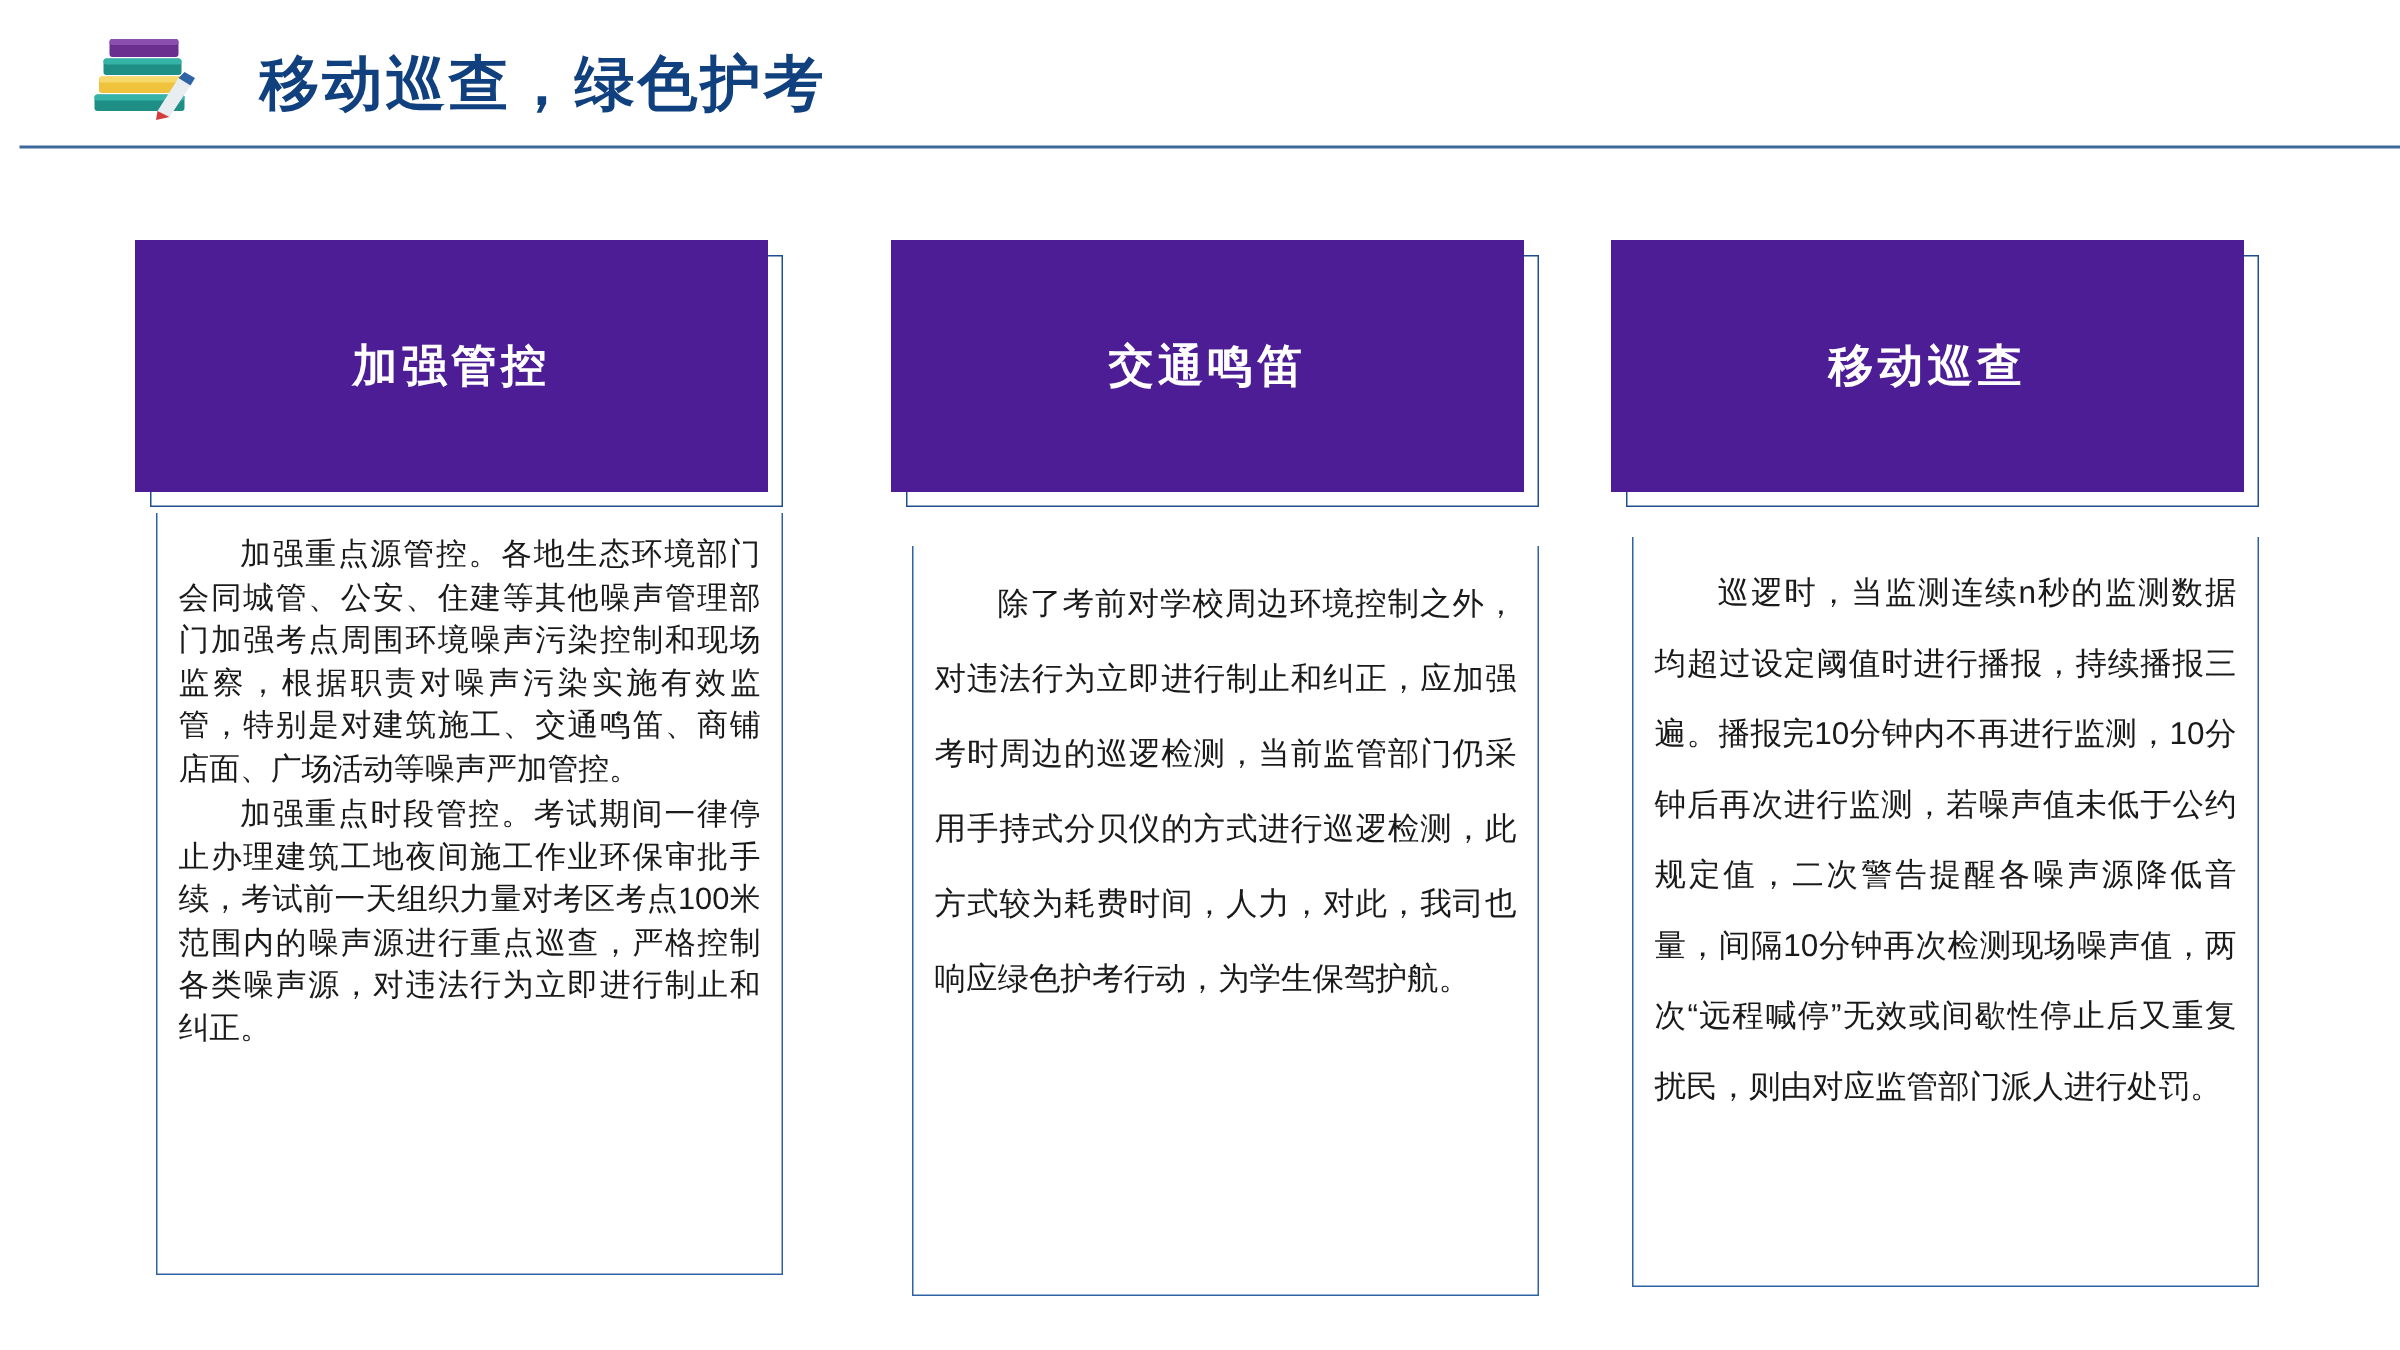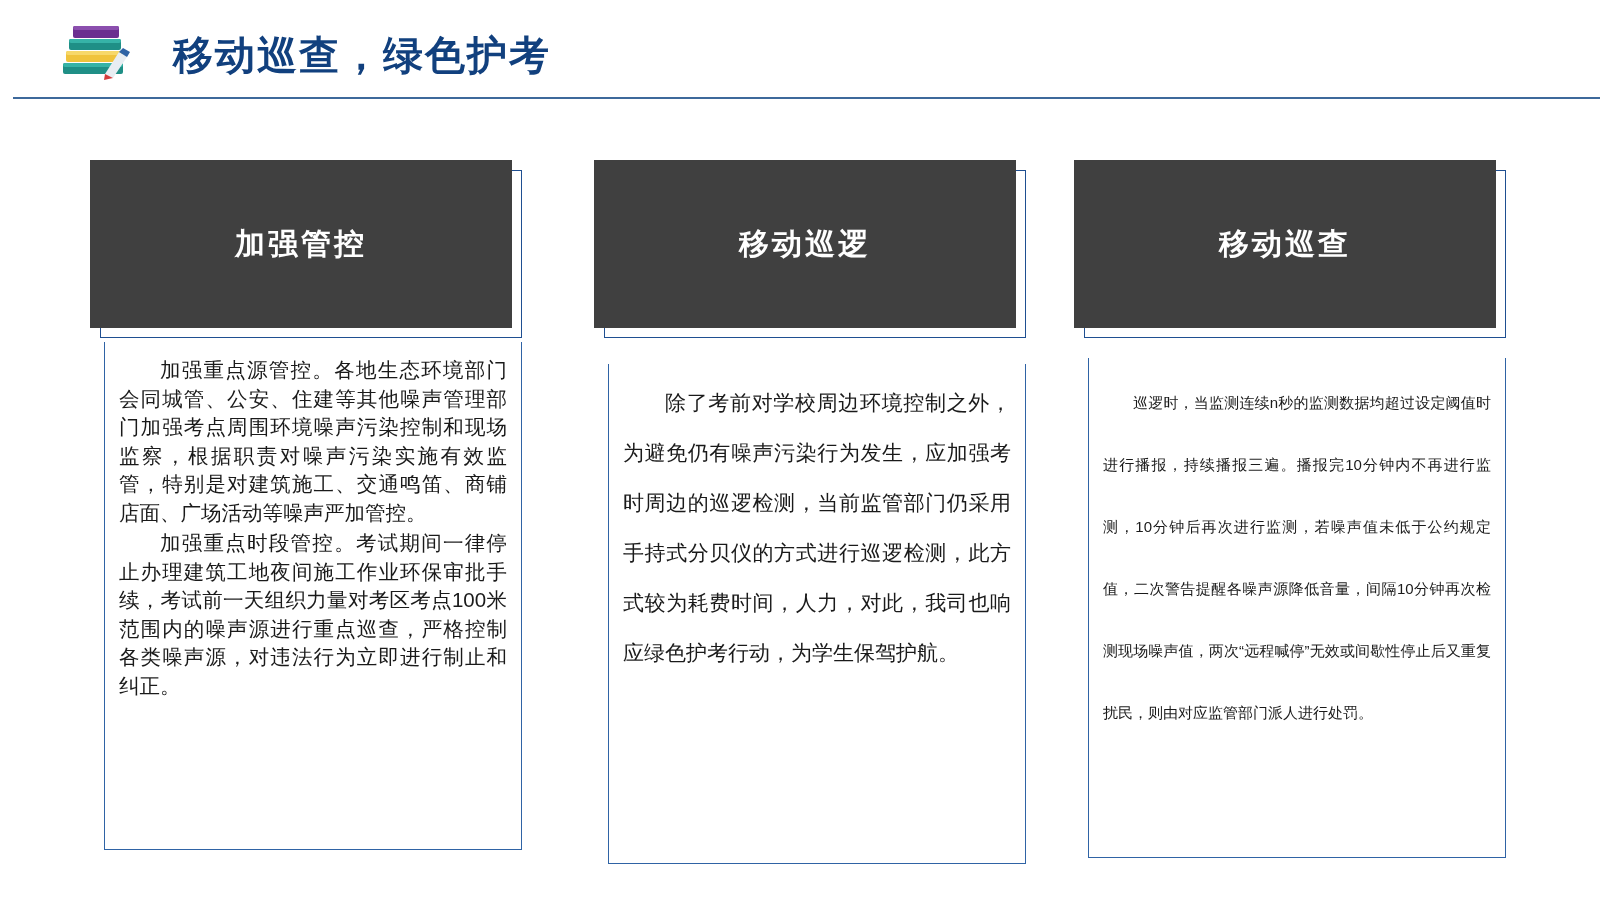--- a/index.html
+++ b/index.html
@@ -83,21 +83,21 @@
     background: #ffffff;
     border: 1px solid #1f4f91;
     box-sizing: border-box;
   }
   .card-head {
     position: absolute;
     left: 0;
     top: 0;
     width: 422px;
     height: 168px;
-    background: #404040;
+    background: #4c1d95;
     box-sizing: border-box;
     display: flex;
     align-items: center;
     justify-content: center;
   }
   .card-head-title {
     color: #ffffff;
     font-size: 30px;
     font-weight: bold;
     letter-spacing: 3px;
@@ -133,22 +133,22 @@
     font-size: 20.5px;
     line-height: 28.5px;
     text-indent: 2em;
   }
   .col-1 .para {
     font-size: 21px;
     line-height: 50px;
     text-indent: 2em;
   }
   .col-2 .para {
-    font-size: 15px;
-    line-height: 62px;
+    font-size: 21px;
+    line-height: 47px;
     text-indent: 2em;
   }
 </style>
 </head>
 <body>
 
 <div class="header">
   <div class="logo">
     <svg viewBox="0 0 78 58" width="78" height="58" aria-hidden="true">
       <rect x="12" y="4" width="46" height="12" rx="2" fill="#6b2f8f"></rect>
@@ -180,25 +180,25 @@
     <div class="card-body">
       <p class="para">加强重点源管控。各地生态环境部门会同城管、公安、住建等其他噪声管理部门加强考点周围环境噪声污染控制和现场监察，根据职责对噪声污染实施有效监管，特别是对建筑施工、交通鸣笛、商铺店面、广场活动等噪声严加管控。</p>
       <p class="para">加强重点时段管控。考试期间一律停止办理建筑工地夜间施工作业环保审批手续，考试前一天组织力量对考区考点100米范围内的噪声源进行重点巡查，严格控制各类噪声源，对违法行为立即进行制止和纠正。</p>
     </div>
   </div>
 
   <div class="col col-1">
     <div class="card-head-wrap">
       <div class="card-head-shadow"></div>
       <div class="card-head">
-        <span class="card-head-title">移动巡逻</span>
+        <span class="card-head-title">交通鸣笛</span>
       </div>
     </div>
     <div class="card-body">
-      <p class="para">除了考前对学校周边环境控制之外，为避免仍有噪声污染行为发生，应加强考时周边的巡逻检测，当前监管部门仍采用手持式分贝仪的方式进行巡逻检测，此方式较为耗费时间，人力，对此，我司也响应绿色护考行动，为学生保驾护航。</p>
+      <p class="para">除了考前对学校周边环境控制之外，对违法行为立即进行制止和纠正，应加强考时周边的巡逻检测，当前监管部门仍采用手持式分贝仪的方式进行巡逻检测，此方式较为耗费时间，人力，对此，我司也响应绿色护考行动，为学生保驾护航。</p>
     </div>
   </div>
 
   <div class="col col-2">
     <div class="card-head-wrap">
       <div class="card-head-shadow"></div>
       <div class="card-head">
         <span class="card-head-title">移动巡查</span>
       </div>
     </div>

